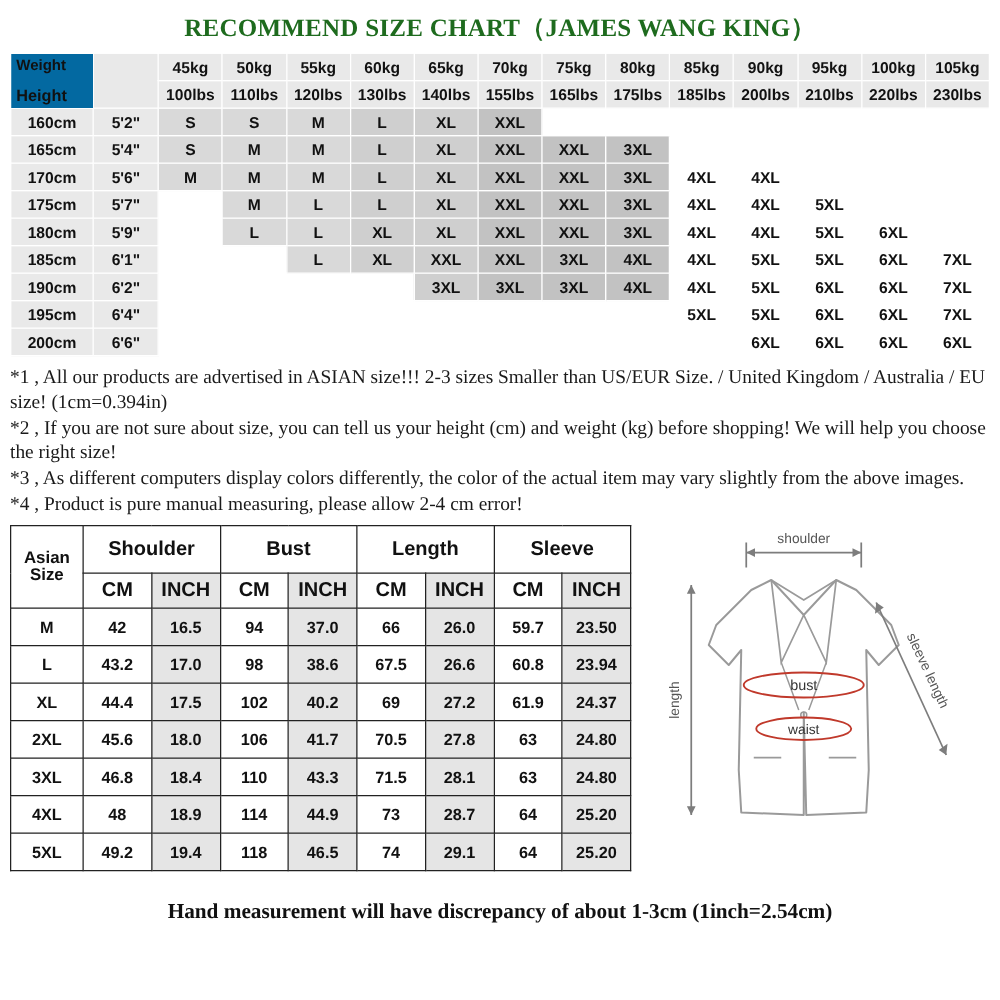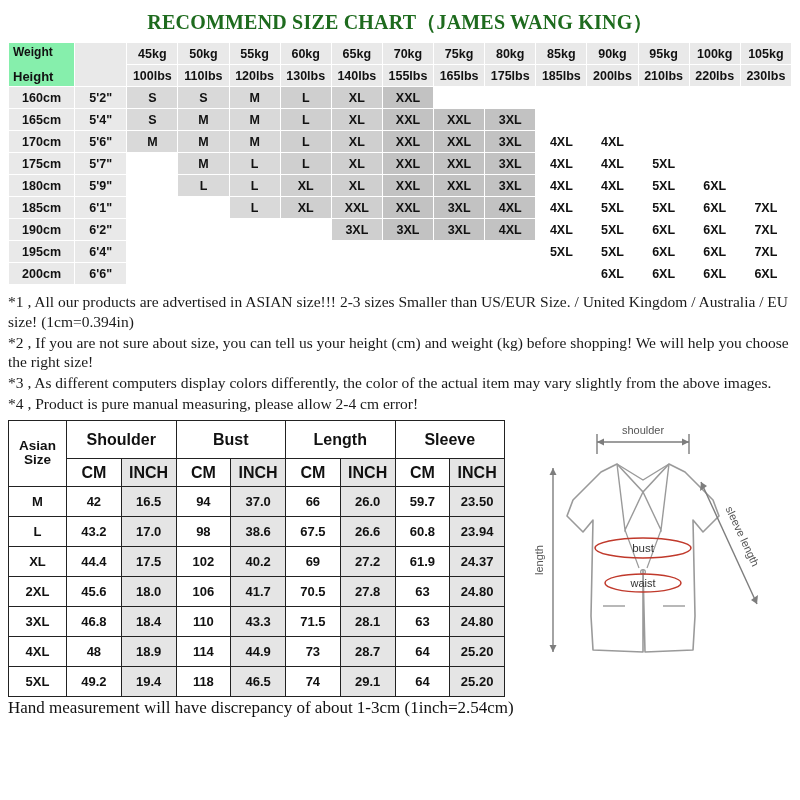--- a/index.html
+++ b/index.html
@@ -44,21 +44,21 @@
     height: 21px;
     padding: 0;
     font-weight: bold;
     color: #111;
   }
   .hdr-cell {
     background: #e9e9e9;
     font-size: 12.5px;
   }
   .corner {
-    background: #86efac;
+    background: #0369a1;
     text-align: left;
     position: relative;
   }
   .corner .w {
     position: absolute;
     left: 4px;
     top: 2px;
     font-size: 12px;
   }
   .corner .h {
@@ -128,25 +128,25 @@
   .diagram {
     margin-left: 16px;
     width: 272px;
     height: 258px;
     position: relative;
   }
   .diagram svg { display: block; }
 
   
   .footer {
-    text-align: left;
+    text-align: center;
     font-family: "Liberation Serif", serif;
     font-size: 17px;
-    font-weight: normal;
-    margin-top: 1px;
+    font-weight: bold;
+    margin-top: 22px;
     color: #111;
   }
 </style>
 </head>
 <body>
 
 <div class="page">
 
   <div class="title">RECOMMEND SIZE CHART（JAMES WANG KING）</div>
 

